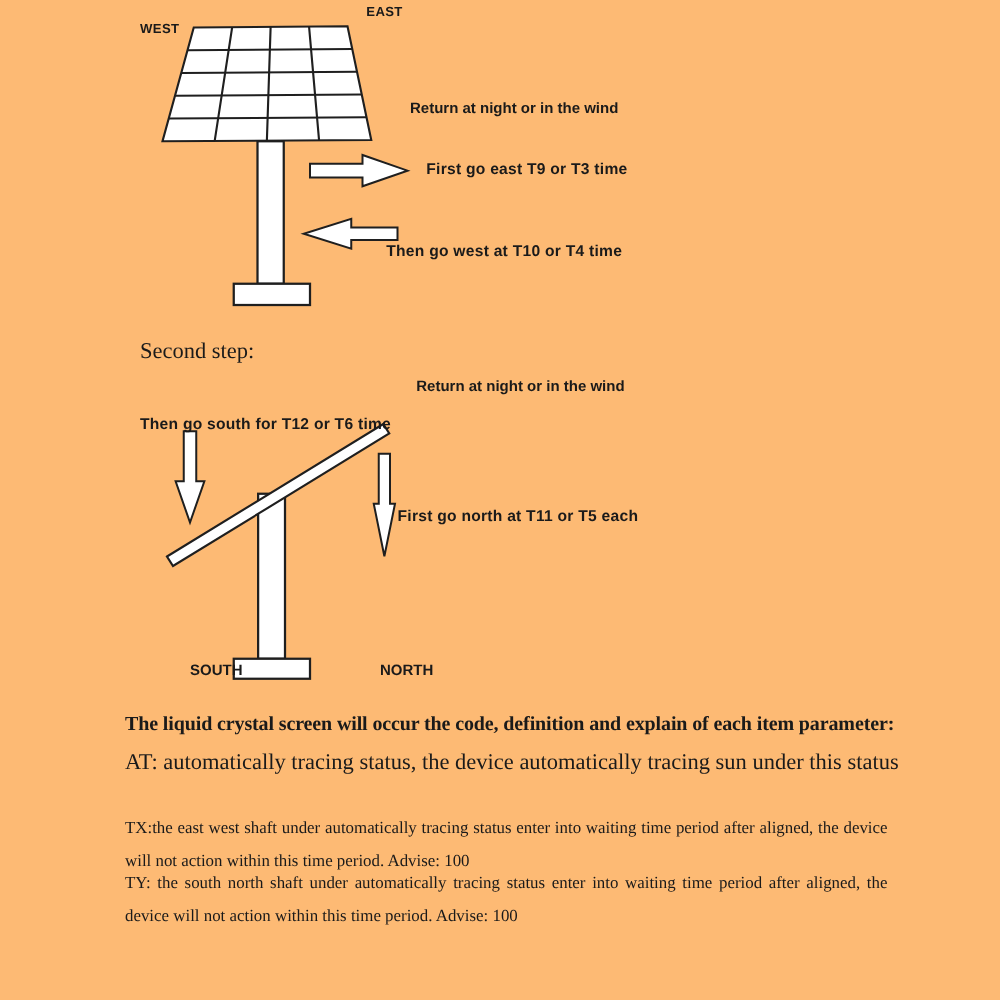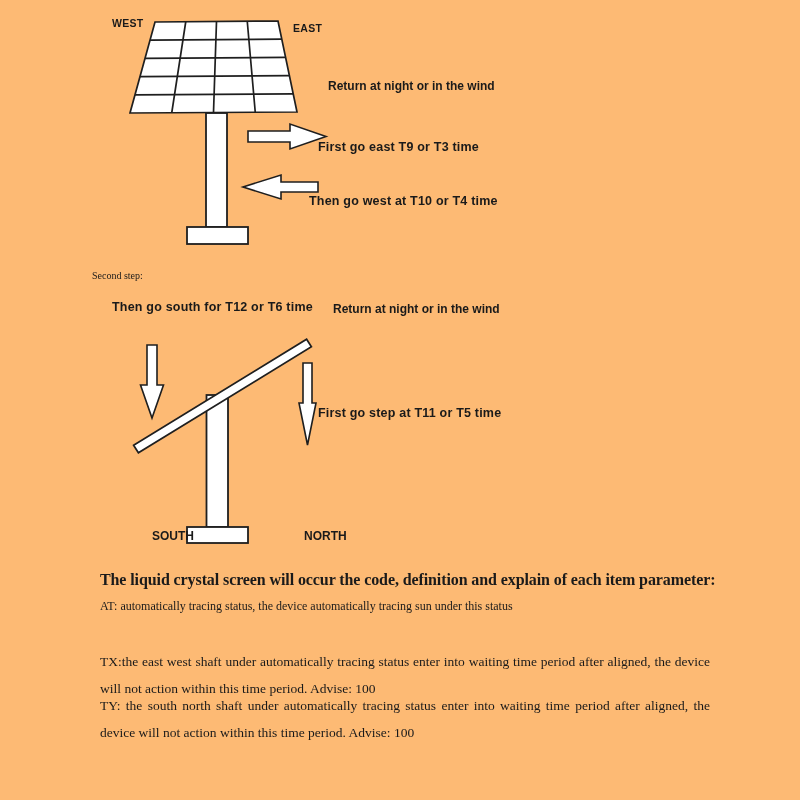--- a/index.html
+++ b/index.html
@@ -7,27 +7,27 @@
     position:relative; width:800px; height:800px; background:#fdba74;
     font-family:"Liberation Sans", sans-serif; color:#1a1a1a; overflow:hidden;
   }
   svg { position:absolute; overflow:visible; }
   .shape { fill:#ffffff; stroke:#1f1f1f; }
   .lbl { position:absolute; font-weight:bold; white-space:nowrap; color:#1a1a1a; }
   .lbl-xs { font-size:10.5px; letter-spacing:.3px; }
   .lbl-sm { font-size:12px;padding-left:20px; }
   .lbl-md { font-size:12.5px; letter-spacing:.2px; }
   .serif  { font-family:"Liberation Serif", serif; }
-  .second-step { position:absolute; left:92px; top:270px; font-size:10px; }
+  .second-step { position:absolute; left:112px; top:270px; font-size:18px; }
   .param-heading {
     position:absolute; left:100px; top:571px; font-size:16px; font-weight:bold;
     white-space:nowrap; letter-spacing:-0.1px;
   }
   .param-line {
-    position:absolute; left:100px; top:599px; font-size:12px; white-space:nowrap;
+    position:absolute; left:100px; top:599px; font-size:18px; white-space:nowrap;
   }
   .param-para {
     position:absolute; left:100px; width:610px; font-size:13.5px;
     line-height:27px; text-align:justify;
   }
   .para-tx { top:648px; }
   .para-ty { top:692px; }
 </style>
 </head>
 <body>
@@ -44,42 +44,42 @@
       <path fill="none" d="M85.75,21.75 L71.75,112.75 M116.5,21.5 L113.5,112.5 M147.25,21.25 L155.25,112.25"></path>
       <path fill="none" d="M50,40.2 L181.8,39.2 M45,58.4 L185.6,57.4 M40,76.6 L189.4,75.6 M35,94.8 L193.2,93.8"></path>
     </g>
 
     <polygon class="shape" stroke-width="1.6" stroke-linejoin="miter" points="148,131 190,131 190,124 226,136.5 190,149 190,142 148,142"></polygon>
 
     <polygon class="shape" stroke-width="1.6" stroke-linejoin="miter" points="218,182 181,182 181,175 143,187 181,199 181,192 218,192"></polygon>
   </svg>
 
   <div class="lbl lbl-xs" style="left:112px; top:17px;">WEST</div>
-  <div class="lbl lbl-xs" style="left:293px; top:22px;">EAST</div>
+  <div class="lbl lbl-xs" style="left:293px; top:4px;">EAST</div>
   <div class="lbl lbl-sm" style="left:308px; top:79px;">Return at night or in the wind</div>
-  <div class="lbl lbl-md" style="left:318px; top:128px;margin-top:12px;">First go east T9 or T3 time</div>
+  <div class="lbl lbl-md" style="left:341px; top:128px;">First go east T9 or T3 time</div>
   <div class="lbl lbl-md" style="left:309px; top:194px;">Then go west at T10 or T4 time</div>
 
   <div class="second-step serif">Second step:</div>
 
   <svg style="left:100px; top:300px;" width="400" height="250" viewBox="0 0 400 250">
 
     <rect class="shape" x="106.5" y="95" width="21.5" height="132" stroke-width="1.8"></rect>
     <rect class="shape" x="87" y="227" width="61" height="16" stroke-width="1.8"></rect>
 
     <polygon class="shape" stroke-width="1.7" stroke-linejoin="miter" points="33.6,145.2 206.6,39.2 211.4,46.8 38.4,152.8"></polygon>
 
     <polygon class="shape" stroke-width="1.6" stroke-linejoin="miter" points="47,45 57,45 57,85 63.5,85 52,118 40.5,85 47,85"></polygon>
 
     <polygon class="shape" stroke-width="1.6" stroke-linejoin="miter" points="203,63 212,63 212,103 216,103 207.5,145 199,103 203,103"></polygon>
   </svg>
 
   <div class="lbl lbl-sm" style="left:313px; top:302px;">Return at night or in the wind</div>
-  <div class="lbl lbl-md" style="left:112px; top:300px;text-align:right;">Then go south for T12 or T6 time</div>
-  <div class="lbl lbl-md" style="left:318px; top:406px;">First go step at T11 or T5 time</div>
+  <div class="lbl lbl-md" style="left:112px; top:332px;text-align:right;">Then go south for T12 or T6 time</div>
+  <div class="lbl lbl-md" style="left:318px; top:406px;">First go north at T11 or T5 each</div>
   <div class="lbl lbl-sm" style="left:122px; top:529px;margin-left:10px;">SOUTH</div>
   <div class="lbl lbl-sm" style="left:284px; top:529px;">NORTH</div>
 
   <div class="param-heading serif">The liquid crystal screen will occur the code, definition and explain of each item parameter:</div>
   <div class="param-line serif">AT: automatically tracing status, the device automatically tracing sun under this status</div>
   <div class="param-para para-tx serif">TX:the east west shaft under automatically tracing status enter into waiting time period after aligned, the device will not action within this time period. Advise: 100</div>
   <div class="param-para para-ty serif">TY: the south north shaft under automatically tracing status enter into waiting time period after aligned, the device will not action within this time period. Advise: 100</div>
 
 </div>
 

